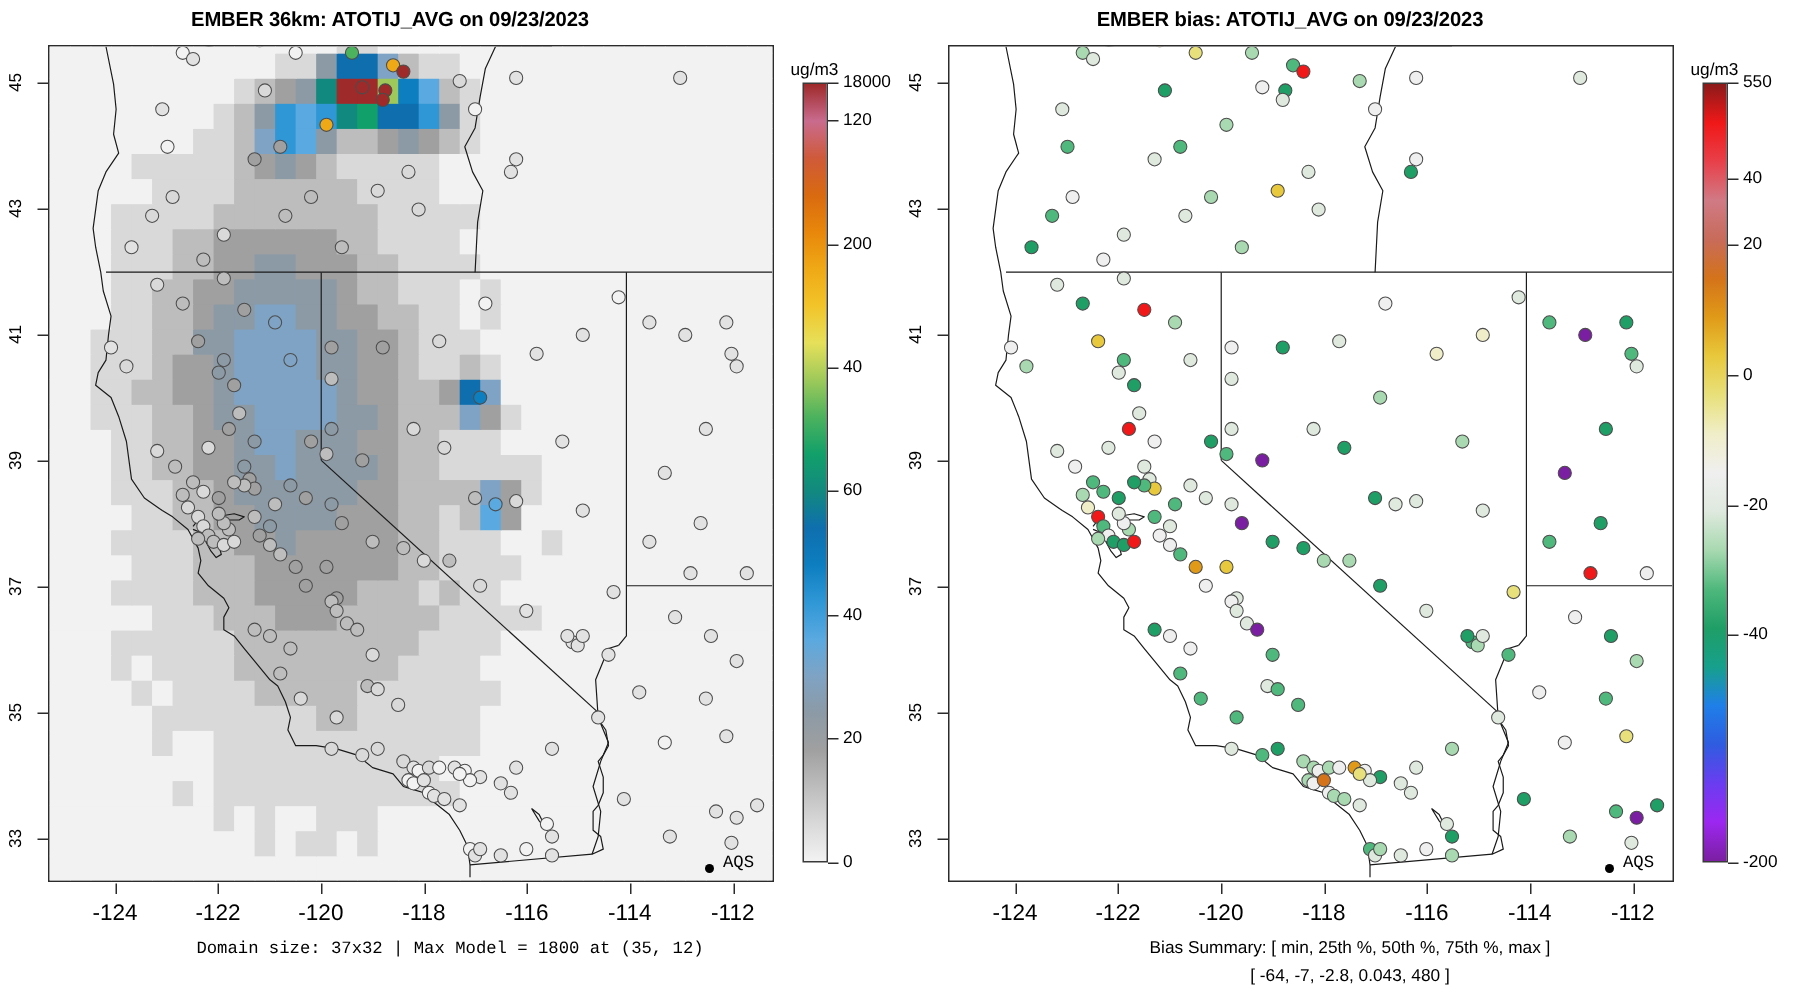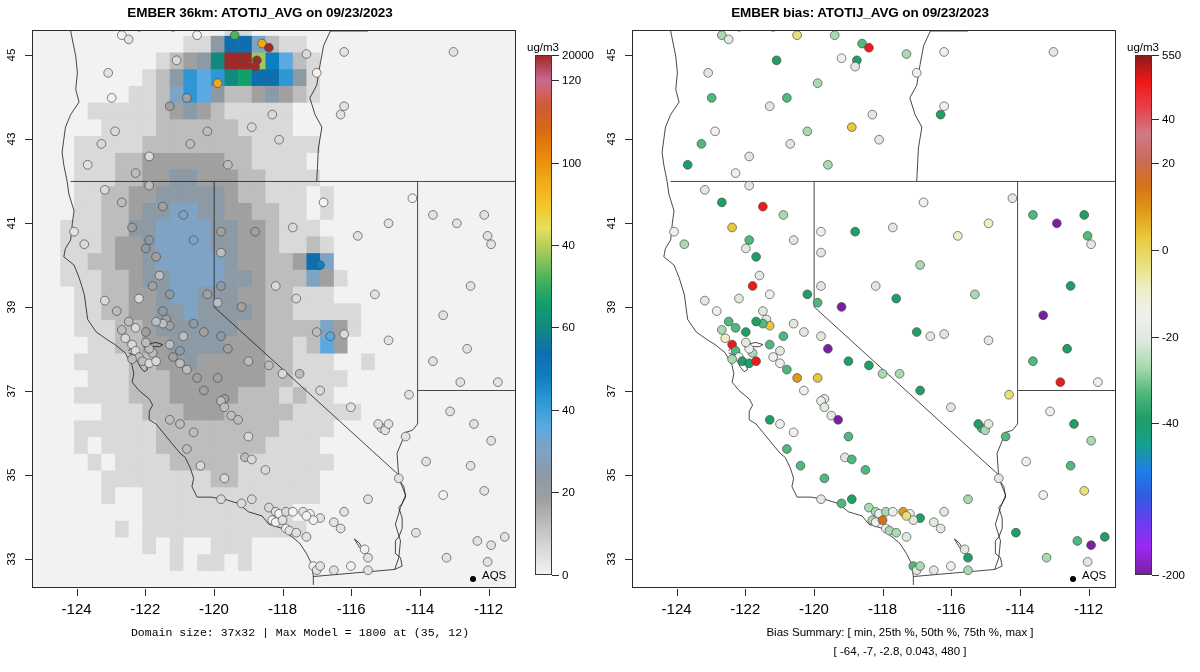--- a/index.html
+++ b/index.html
@@ -33,21 +33,21 @@
   #cap-r1{top:626px;} #cap-r2{top:645px;}
 
   
   .cbar-unit{position:absolute;font-size:11.5px;}
   .cbar-strip{position:absolute;width:17px;border:1px solid #3a3a3a;box-sizing:border-box;}
   .cbar-tick{position:absolute;width:7px;height:1px;background:#2b2b2b;}
   .cbar-label{position:absolute;font-size:11.5px;transform:translateY(-50%);}
 
   .legend-dot{position:absolute;width:6px;height:6px;border-radius:50%;
       background:#000;}
-  .legend-text{position:absolute;font-size:11.5px;}
+  .legend-text{position:absolute;font-size:11.5px;font-family:Liberation Mono, monospace;}
 </style>
 </head>
 <body>
 
 <div class="panel" id="panel-left">
   <div class="panel-title">EMBER 36km: ATOTIJ_AVG on 09/23/2023</div>
 
   <div class="plot-frame">
     <svg class="map-canvas" id="svg-left" viewBox="0 0 484 558" preserveAspectRatio="none">
         <g>
@@ -1520,25 +1520,25 @@
       <div class="xtick-label" style="left: 488.539px;">-112</div>
     </div>
 
   <div class="legend-dot" style="left:470px;top:576px;"></div>
   <div class="legend-text" style="left:482px;top:569px;">AQS</div>
 
   <div class="cbar-unit" style="left:527px;top:41px;">ug/m3</div>
   <div class="cbar-strip" id="cbar-left" style="left: 535px; top: 55px; height: 520px; background: linear-gradient(to top, rgb(242, 242, 242), rgb(217, 217, 217), rgb(189, 189, 189), rgb(160, 160, 160), rgb(140, 154, 166), rgb(127, 163, 196), rgb(90, 169, 224), rgb(47, 151, 214), rgb(13, 126, 192), rgb(15, 111, 174), rgb(18, 137, 127), rgb(18, 160, 106), rgb(76, 178, 94), rgb(158, 201, 90), rgb(230, 224, 90), rgb(242, 196, 42), rgb(239, 169, 22), rgb(232, 135, 11), rgb(217, 106, 16), rgb(207, 90, 58), rgb(201, 107, 142), rgb(158, 42, 42));"></div>
   <div id="left-cbar-ticks">
       <div class="cbar-tick" style="left: 552px; top: 55px;"></div>
-      <div class="cbar-label" style="left: 562px; top: 55px;">20000</div>
+      <div class="cbar-label" style="left: 562px; top: 55px;">18000</div>
       <div class="cbar-tick" style="left: 552px; top: 79.96px;"></div>
       <div class="cbar-label" style="left: 562px; top: 79.96px;">120</div>
       <div class="cbar-tick" style="left: 552px; top: 162.64px;"></div>
-      <div class="cbar-label" style="left: 562px; top: 162.64px;">100</div>
+      <div class="cbar-label" style="left: 562px; top: 162.64px;">200</div>
       <div class="cbar-tick" style="left: 552px; top: 245.32px;"></div>
       <div class="cbar-label" style="left: 562px; top: 245.32px;">40</div>
       <div class="cbar-tick" style="left: 552px; top: 327.48px;"></div>
       <div class="cbar-label" style="left: 562px; top: 327.48px;">60</div>
       <div class="cbar-tick" style="left: 552px; top: 410.16px;"></div>
       <div class="cbar-label" style="left: 562px; top: 410.16px;">40</div>
       <div class="cbar-tick" style="left: 552px; top: 492.32px;"></div>
       <div class="cbar-label" style="left: 562px; top: 492.32px;">20</div>
       <div class="cbar-tick" style="left: 552px; top: 575px;"></div>
       <div class="cbar-label" style="left: 562px; top: 575px;">0</div>

